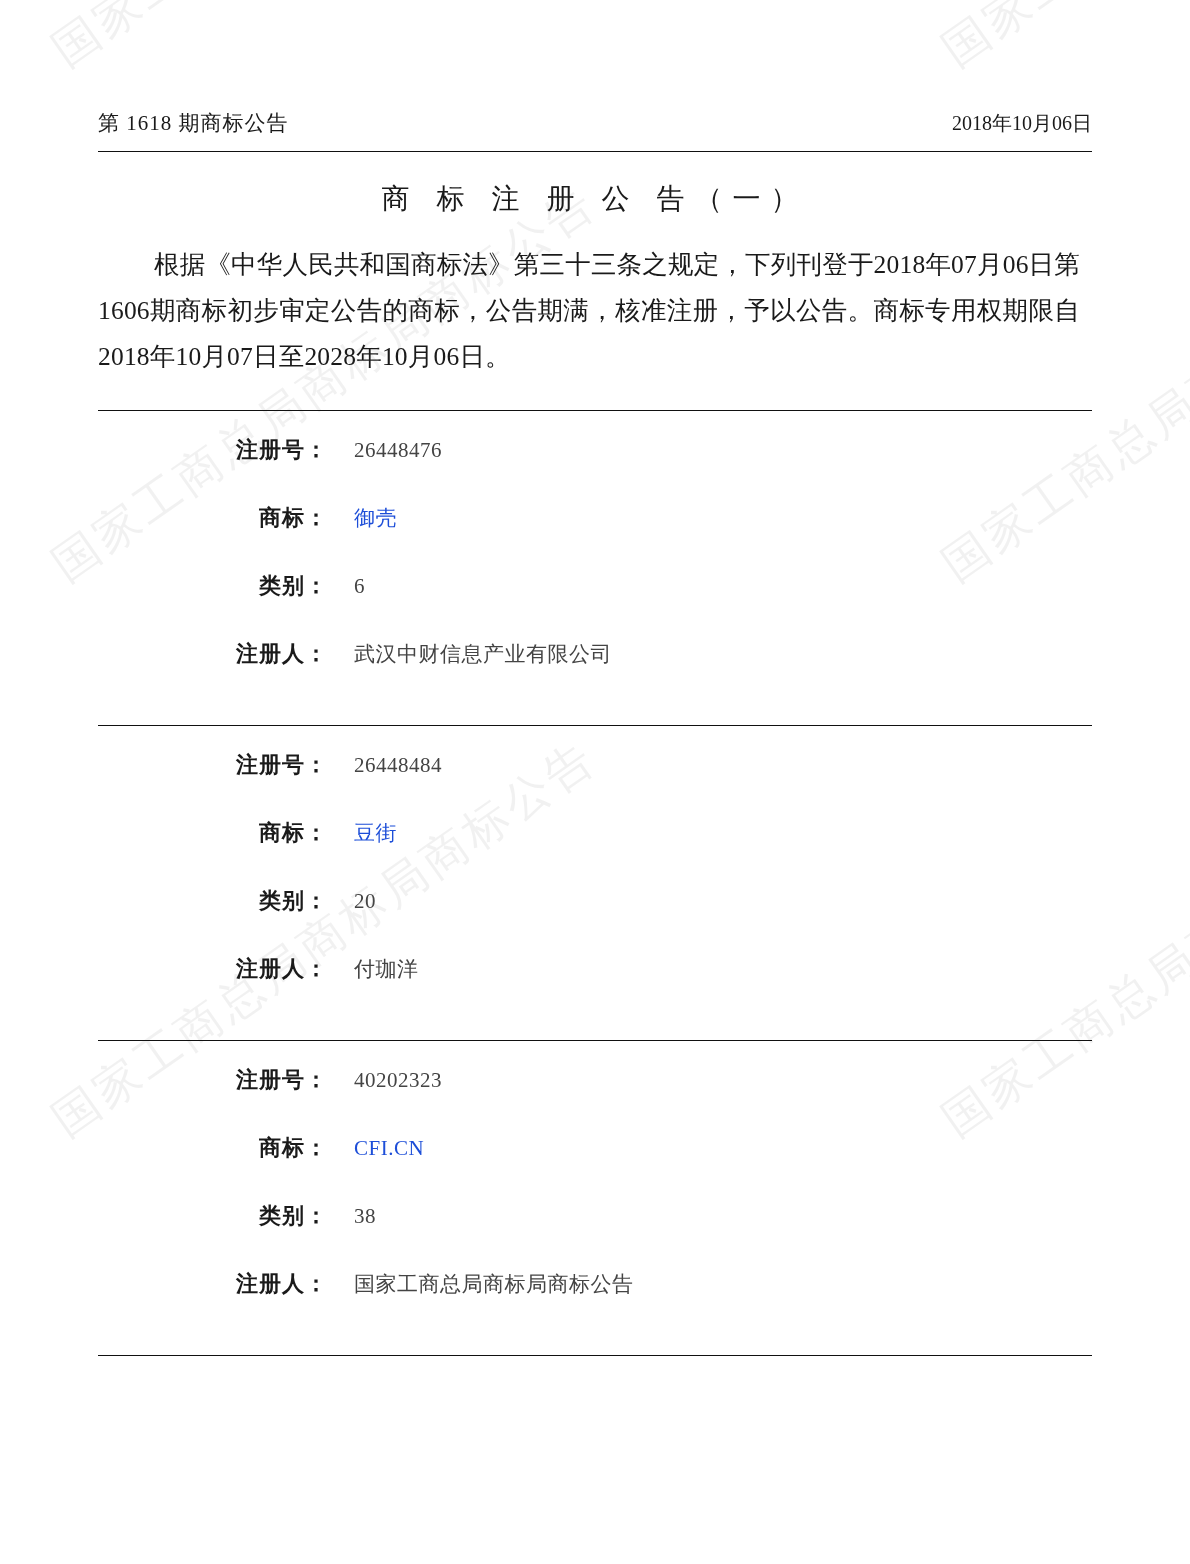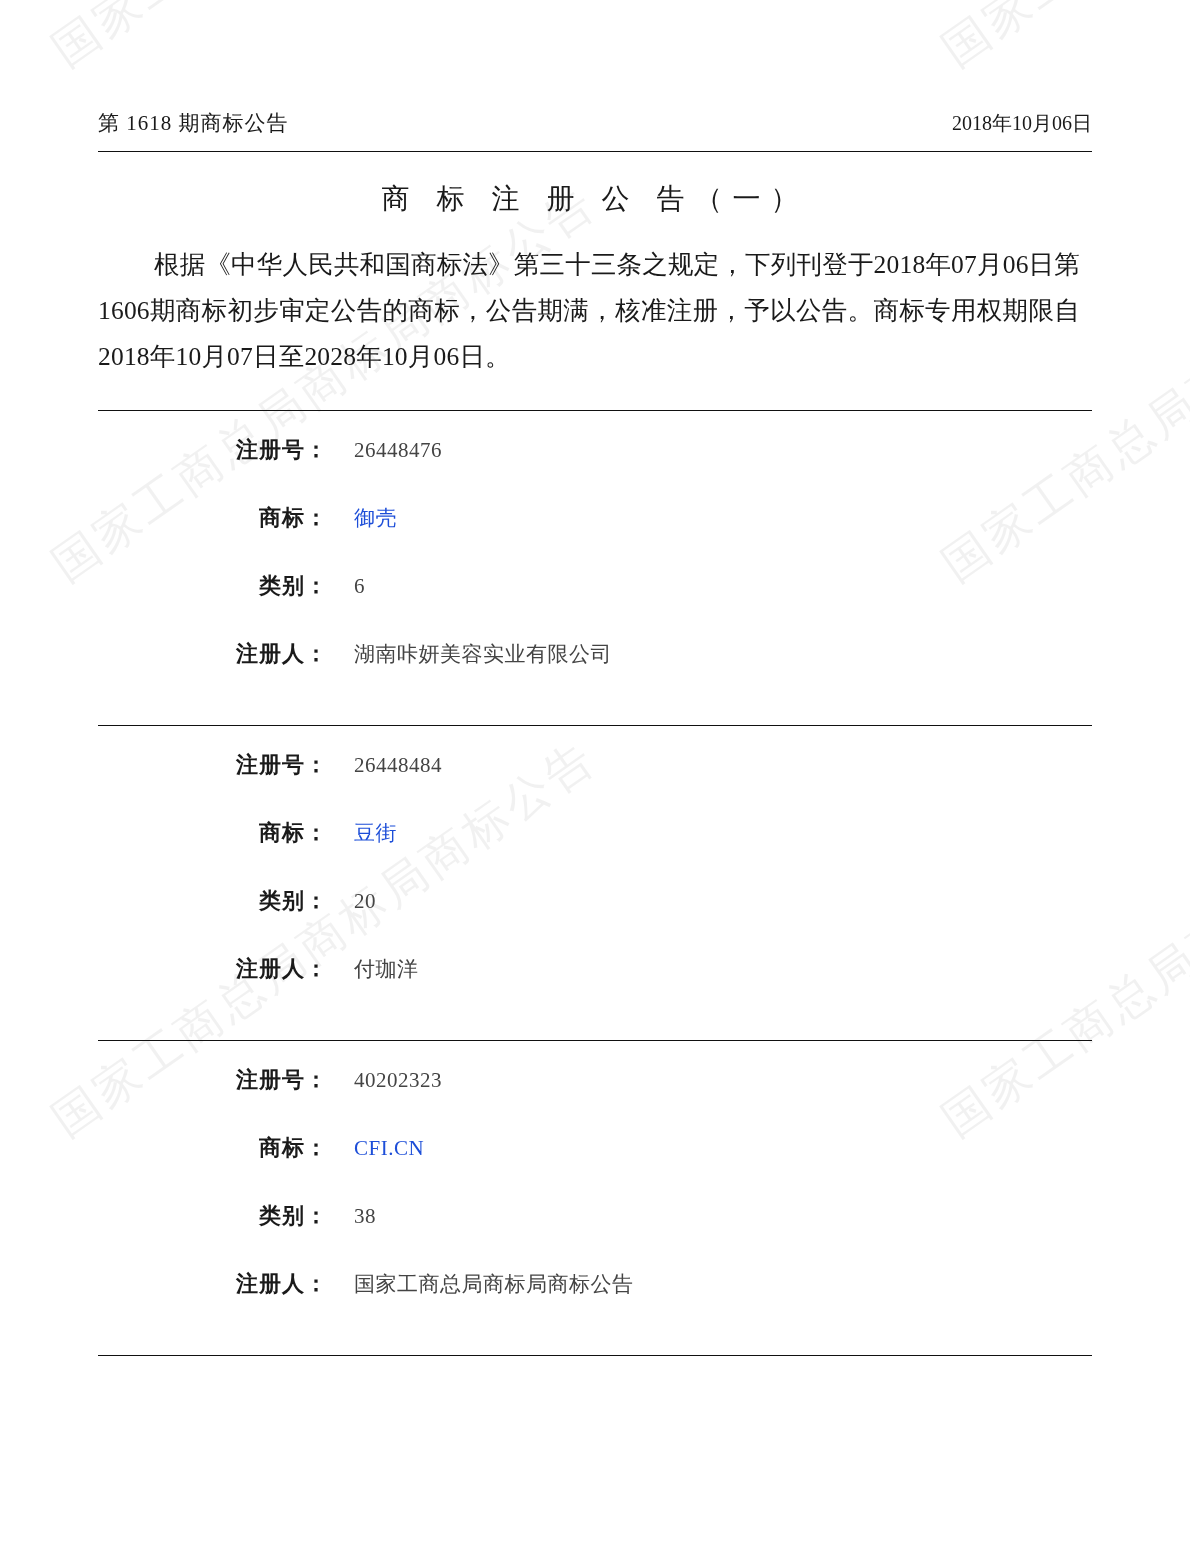--- a/index.html
+++ b/index.html
@@ -156,21 +156,21 @@
       <div class="row">
         <div class="row-label">商标：</div>
         <div class="row-value mark-text">御壳</div>
       </div>
       <div class="row">
         <div class="row-label">类别：</div>
         <div class="row-value latin">6</div>
       </div>
       <div class="row">
         <div class="row-label">注册人：</div>
-        <div class="row-value">湖南咔妍美容实业有限公司</div>
+        <div class="row-value">武汉中财信息产业有限公司</div>
       </div>
     </div>
 
     <hr class="rule">
     <div class="record">
       <div class="row">
         <div class="row-label">注册号：</div>
         <div class="row-value latin">26448484</div>
       </div>
       <div class="row">

